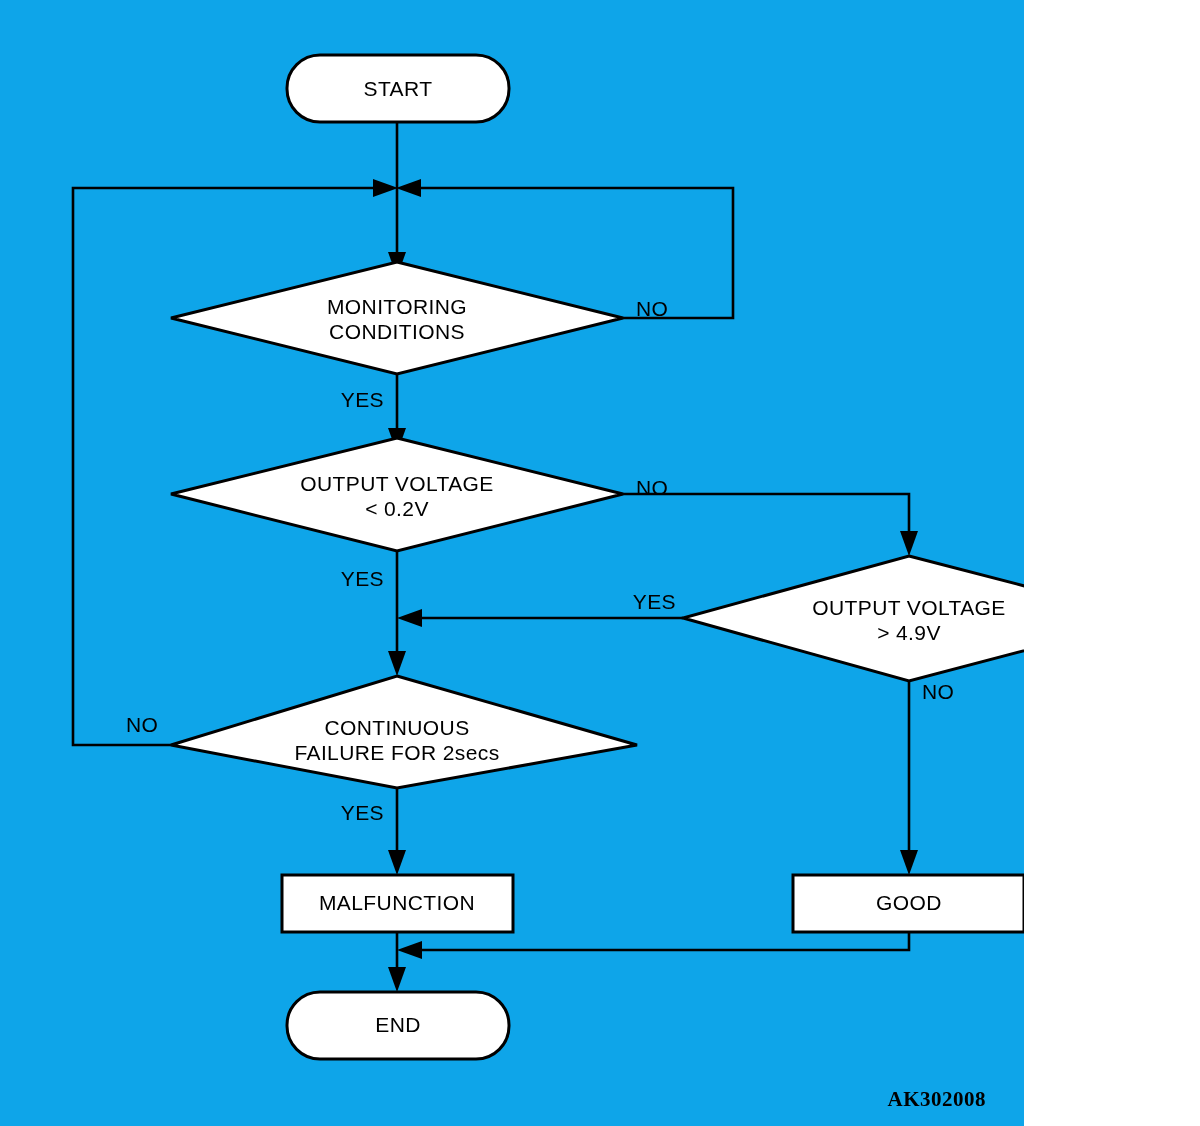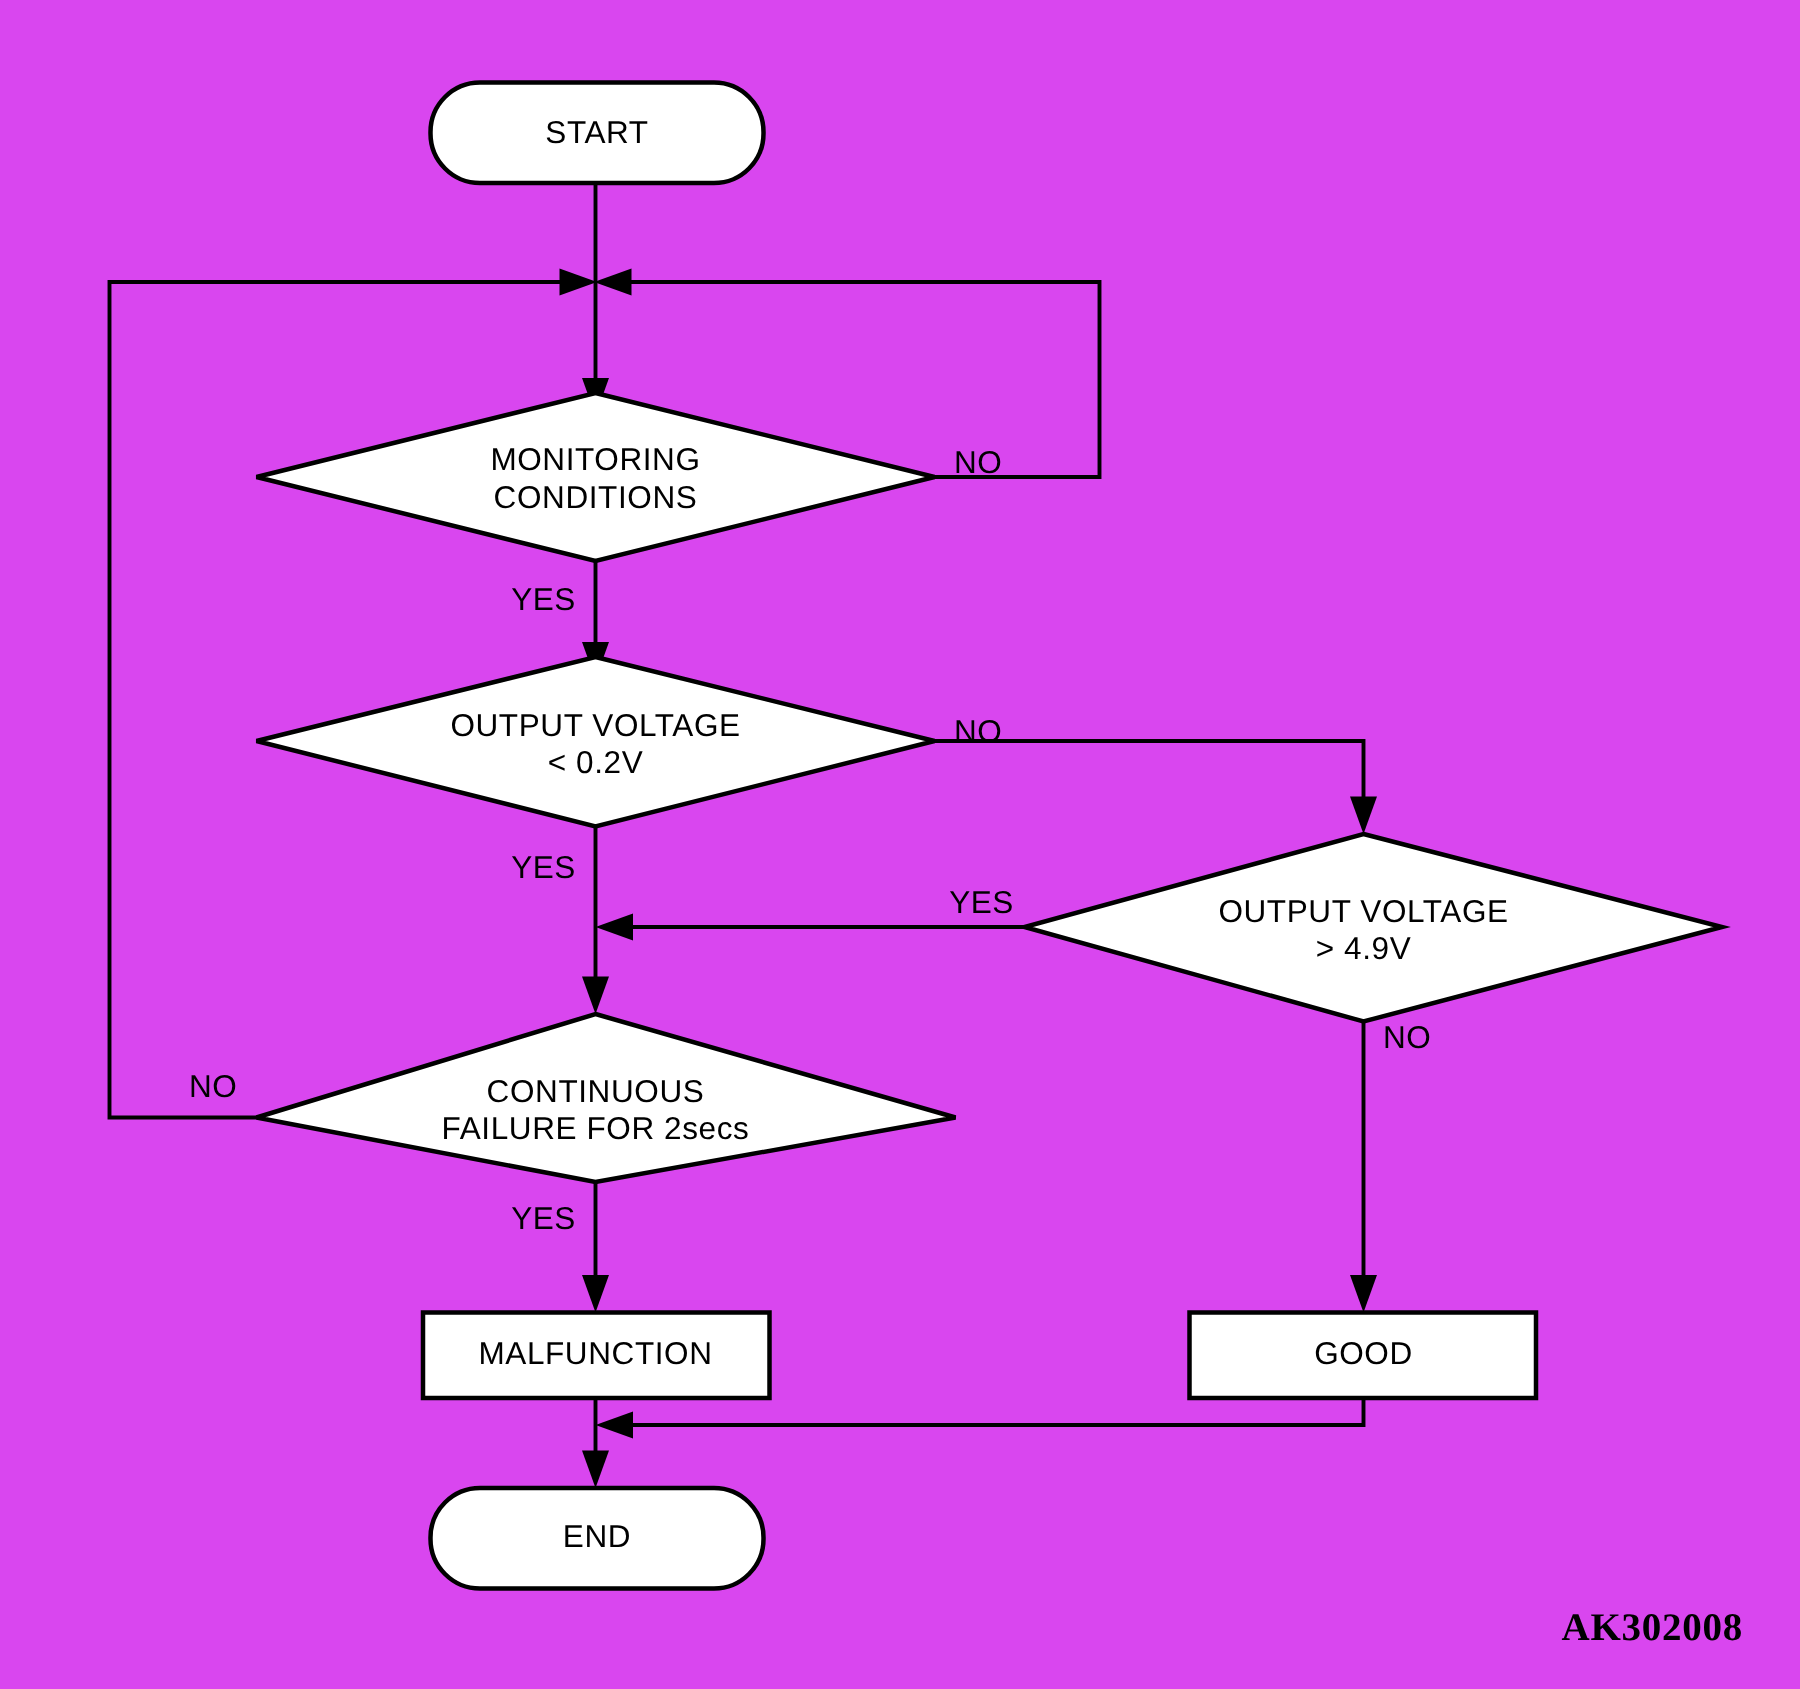--- a/index.html
+++ b/index.html
@@ -6,23 +6,23 @@
   html, body {
     margin: 0;
     padding: 0;
     background: #ffffff;
   }
   body {
     font-family: "Liberation Sans", sans-serif;
   }
   #flowchart-root {
     position: relative;
-    width: 1200px;
+    width: 1024px;
     height: 1126px;
-    background: #d946ef;
+    background: #0ea5e9;
     overflow: hidden;
     text-decoration: underline;
   }
   svg#flow-svg {
     position: absolute;
     top: 0;
     left: 0;
     width: 1200px;
     height: 1126px;
     display: block;
@@ -63,24 +63,24 @@
     font-size: 21px;
     fill: #000000;
     dominant-baseline: middle;
     letter-spacing: 0.4px;
   }
   .edge-label.anchor-start { text-anchor: start; }
   .edge-label.anchor-end { text-anchor: end; }
   .corner-code {
     position: absolute;
     right: 38px;
-    bottom: 26px;
+    bottom: 14px;
     font-family: "Liberation Serif", serif;
     font-weight: bold;
-    font-size: 26px;
+    font-size: 21px;
     color: #000000;
     letter-spacing: 0.5px;
     white-space: nowrap;
   }
 </style>
 </head>
 <body>
 
 <div id="flowchart-root">
 

